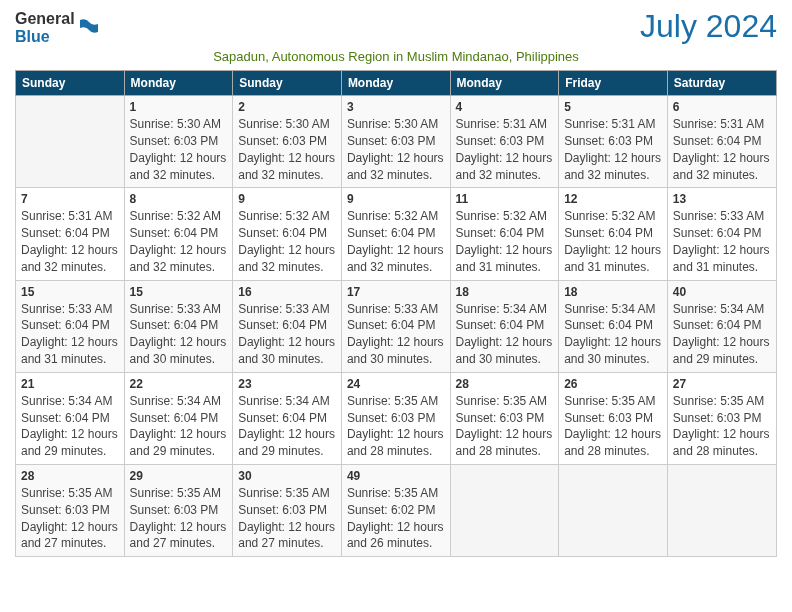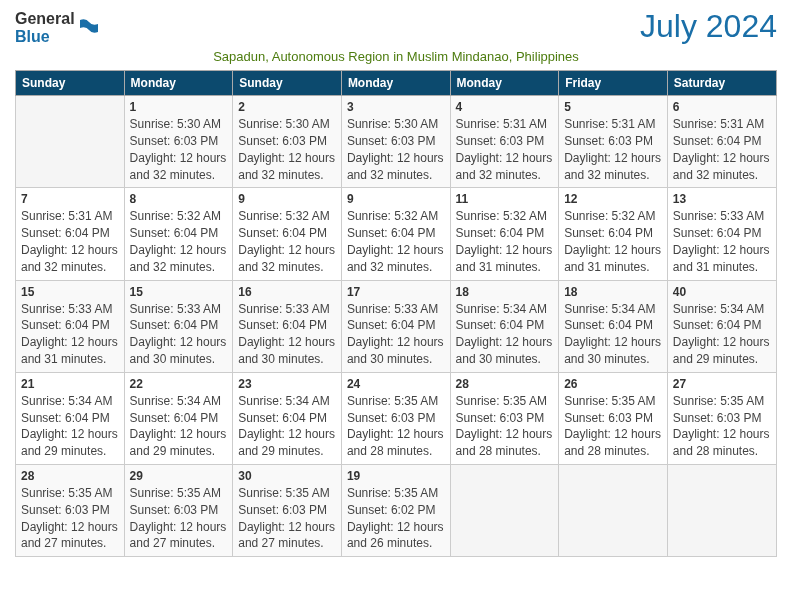--- a/index.html
+++ b/index.html
@@ -234,21 +234,21 @@
         </td>
         <td>
           <span class="day-number">29</span>
           <div class="day-info">Sunrise: 5:35 AM<br>Sunset: 6:03 PM<br>Daylight: 12 hours and 27 minutes.</div>
         </td>
         <td>
           <span class="day-number">30</span>
           <div class="day-info">Sunrise: 5:35 AM<br>Sunset: 6:03 PM<br>Daylight: 12 hours and 27 minutes.</div>
         </td>
         <td>
-          <span class="day-number">19</span>
+          <span class="day-number">49</span>
           <div class="day-info">Sunrise: 5:35 AM<br>Sunset: 6:02 PM<br>Daylight: 12 hours and 26 minutes.</div>
         </td>
         <td class="empty-cell"></td>
         <td class="empty-cell"></td>
         <td class="empty-cell"></td>
       </tr>
     </tbody>
 </table>
 
 </body></html>

